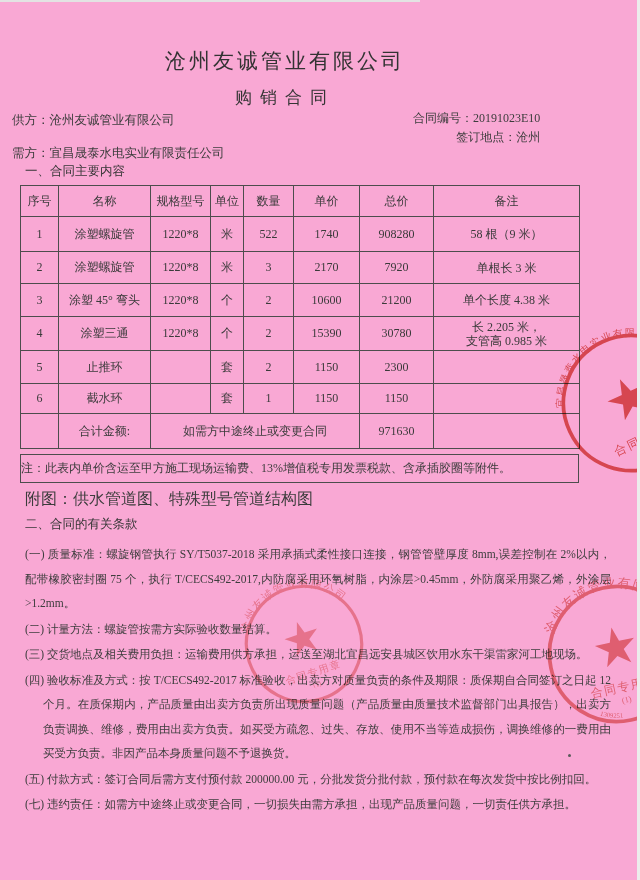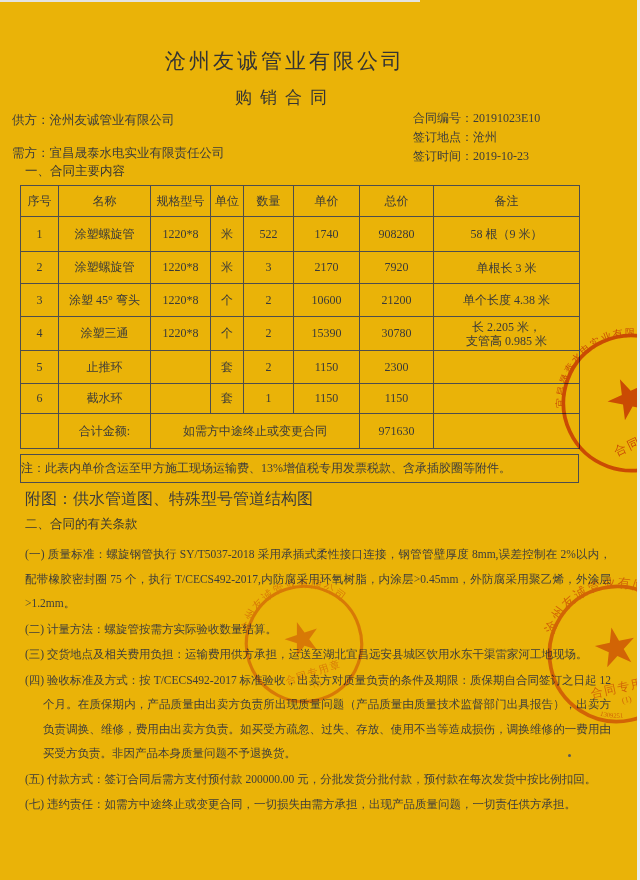--- a/index.html
+++ b/index.html
@@ -1,35 +1,35 @@
 <!DOCTYPE html>
 <html><head>
 <meta charset="utf-8">
 <style>
   * { margin:0; padding:0; box-sizing:border-box; }
   html,body { background:#ffffff; }
   .page {
     position:relative; width:640px; height:880px; margin:0 auto;
-    background:#eab308; overflow:hidden;
+    background:#f9a8d4; overflow:hidden;
     font-family:"Liberation Serif","DejaVu Serif",serif;
     color:#3c3c3c;
   }
   .page::before { content:""; position:absolute; left:0; top:0; width:420px; height:2px; background:#e3e3e3; }
   .page::after  { content:""; position:absolute; right:0; top:0; width:3px; height:100%; background:#ececec; }
 
   .doc-title { position:absolute; top:47px; left:0; width:570px; text-align:center;
                font-size:21px; letter-spacing:3px; color:#333; font-weight:500; }
   .doc-subtitle { position:absolute; top:86px; left:0; width:570px; text-align:center;
                font-size:17px; letter-spacing:8px; color:#343434; font-weight:500; }
 
   .party { position:absolute; left:12px; font-size:12.5px;text-align:right; }
   .party-supplier { top:112px; }
   .party-buyer    { top:145px; }
   .meta { position:absolute; left:413px; top:109px; font-size:12px; line-height:19px; }
-  .meta div { white-space:nowrap; }
+  .meta div { white-space:nowrap;text-align:right; }
 
   .sec-heading { position:absolute; left:25px; font-size:12.5px; font-weight:500; color:#353535; }
   .sec1-heading { top:163px; }
   .sec2-heading { top:516px; }
 
   table.items { position:absolute; left:20px; top:185px; width:559px;
                 border-collapse:collapse; table-layout:fixed; }
   table.items td, table.items th {
     border:1px solid #4d4d4d; text-align:center; vertical-align:middle;
     font-size:12px; font-weight:normal; color:#3a3a3a; padding:0 2px;
@@ -76,21 +76,20 @@
   <div class="party party-supplier">
     <span>供方：</span><span>沧州友诚管业有限公司</span>
   </div>
   <div class="party party-buyer">
     <span>需方：</span><span>宜昌晟泰水电实业有限责任公司</span>
   </div>
 
   <div class="meta">
     <div><span>合同编号：</span><span>20191023E10</span></div>
     <div><span>签订地点：</span><span>沧州</span></div>
-    <div><span>签订时间：</span><span>2019-10-23</span></div>
   </div>
 
   <div class="sec-heading sec1-heading">一、合同主要内容</div>
 
   <table class="items">
     <colgroup>
       <col style="width:38px">
         <col style="width:92px">
         <col style="width:60px">
         <col style="width:33px">

